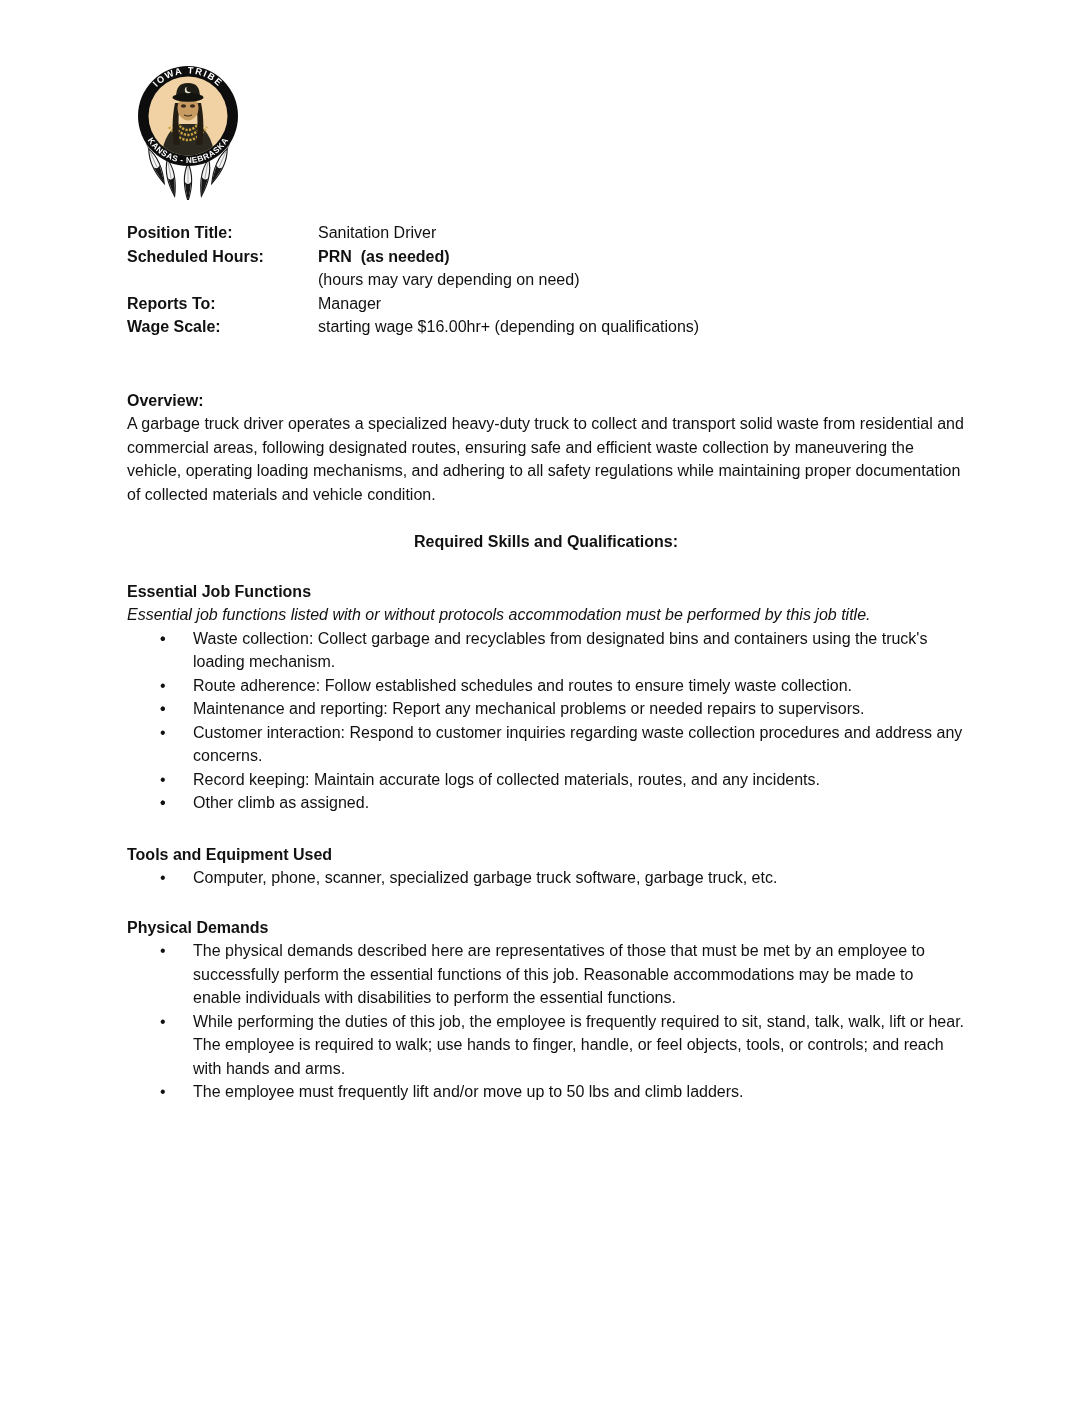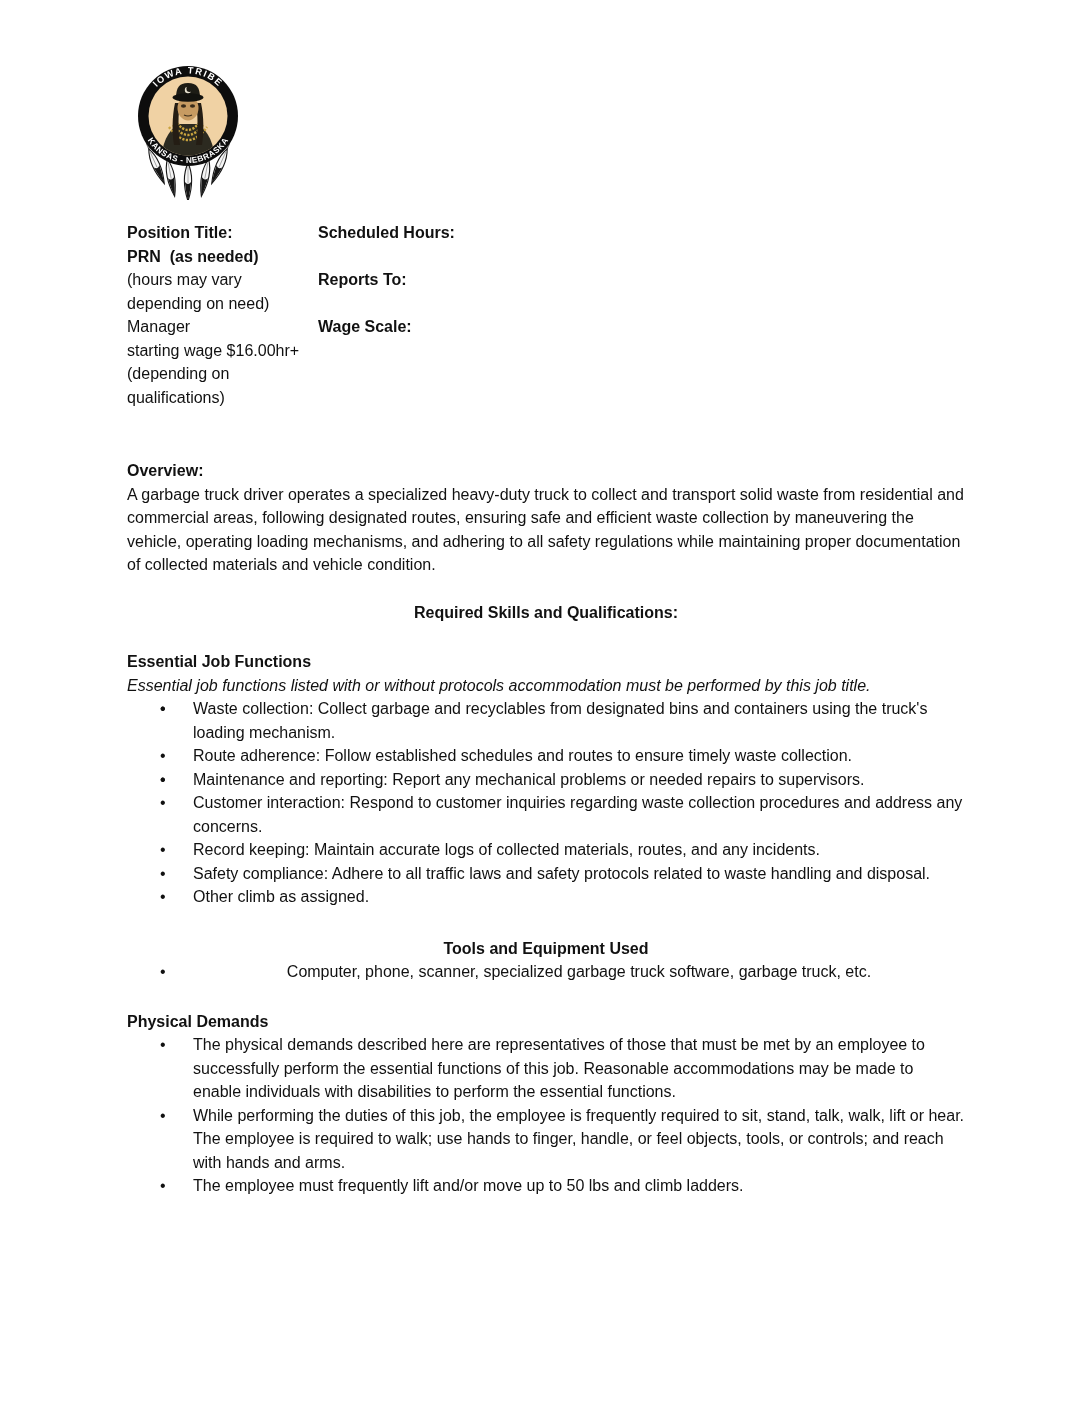--- a/index.html
+++ b/index.html
@@ -19,21 +19,21 @@
 
   .header-grid { display:grid; grid-template-columns:191px 1fr; margin-top:21px; }
   .hlabel { font-weight:bold; }
   .hvalue { white-space:pre-wrap; }
   .bold { font-weight:bold; }
 
   .heading { font-weight:bold; }
   .sec-overview { margin-top:50px; }
   .sec-rsq { margin-top:24px;text-align:center; }
   .sec-ejf { margin-top:26px; }
-  .sec-tools { margin-top:28px;text-align:center; }
+  .sec-tools { margin-top:28px; }
   .sec-phys { margin-top:26px; }
   .note { font-style:italic; }
   .para { margin:0; }
 
   ul.blist { margin:0; padding:0; list-style:none; }
   ul.blist li { position:relative; padding-left:66px; }
   ul.blist li .dot { position:absolute; left:33px; top:0; }
 </style>
 </head>
 <body>
@@ -97,20 +97,21 @@
           <textPath href="#arcTop" startOffset="50%" text-anchor="middle">IOWA TRIBE</textPath>
         </text>
         <text font-size="8.2" font-weight="bold" letter-spacing="0.5" font-family="Liberation Sans, sans-serif" fill="#ffffff">
           <textPath href="#arcBot" startOffset="50%" text-anchor="middle">KANSAS - NEBRASKA</textPath>
         </text>
       </svg>
     </div>
 
     <div class="header-grid">
       <div class="hlabel">Position Title:</div>
+      <div class="hvalue">Sanitation Driver</div>
 
       <div class="hlabel">Scheduled Hours:</div>
       <div class="hvalue bold">PRN  (as needed)</div>
 
       <div class="hlabel"></div>
       <div class="hvalue">(hours may vary depending on need)</div>
 
       <div class="hlabel">Reports To:</div>
       <div class="hvalue">Manager</div>
 
@@ -131,21 +132,21 @@
       <div class="heading">Essential Job Functions</div>
       <p class="para note">Essential job functions listed with or without protocols accommodation must be performed by this job title.</p>
       <ul class="blist">
         <li><span class="dot">•</span></li>
         <li><span class="dot">•</span><span>Waste collection: Collect garbage and recyclables from designated bins and containers using the truck's loading mechanism.</span></li>
         <li><span class="dot">•</span><span>Route adherence: Follow established schedules and routes to ensure timely waste collection.</span></li>
         <li><span class="dot">•</span></li>
         <li><span class="dot">•</span><span>Maintenance and reporting: Report any mechanical problems or needed repairs to supervisors.</span></li>
         <li><span class="dot">•</span><span>Customer interaction: Respond to customer inquiries regarding waste collection procedures and address any concerns.</span></li>
         <li><span class="dot">•</span><span>Record keeping: Maintain accurate logs of collected materials, routes, and any incidents.</span></li>
-        <li><span class="dot">•</span><span>Safety compliance: Adhere to all traffic laws and safety protocols related to waste handling and disposal.</span></li>
+        <li><span class="dot">•</span></li>
         <li><span class="dot">•</span><span>Other climb as assigned.</span></li>
       </ul>
     </div>
 
     <div class="sec-tools">
       <div class="heading">Tools and Equipment Used</div>
       <ul class="blist">
         <li><span class="dot">•</span><span>Computer, phone, scanner, specialized garbage truck software, garbage truck, etc.</span></li>
       </ul>
     </div>

